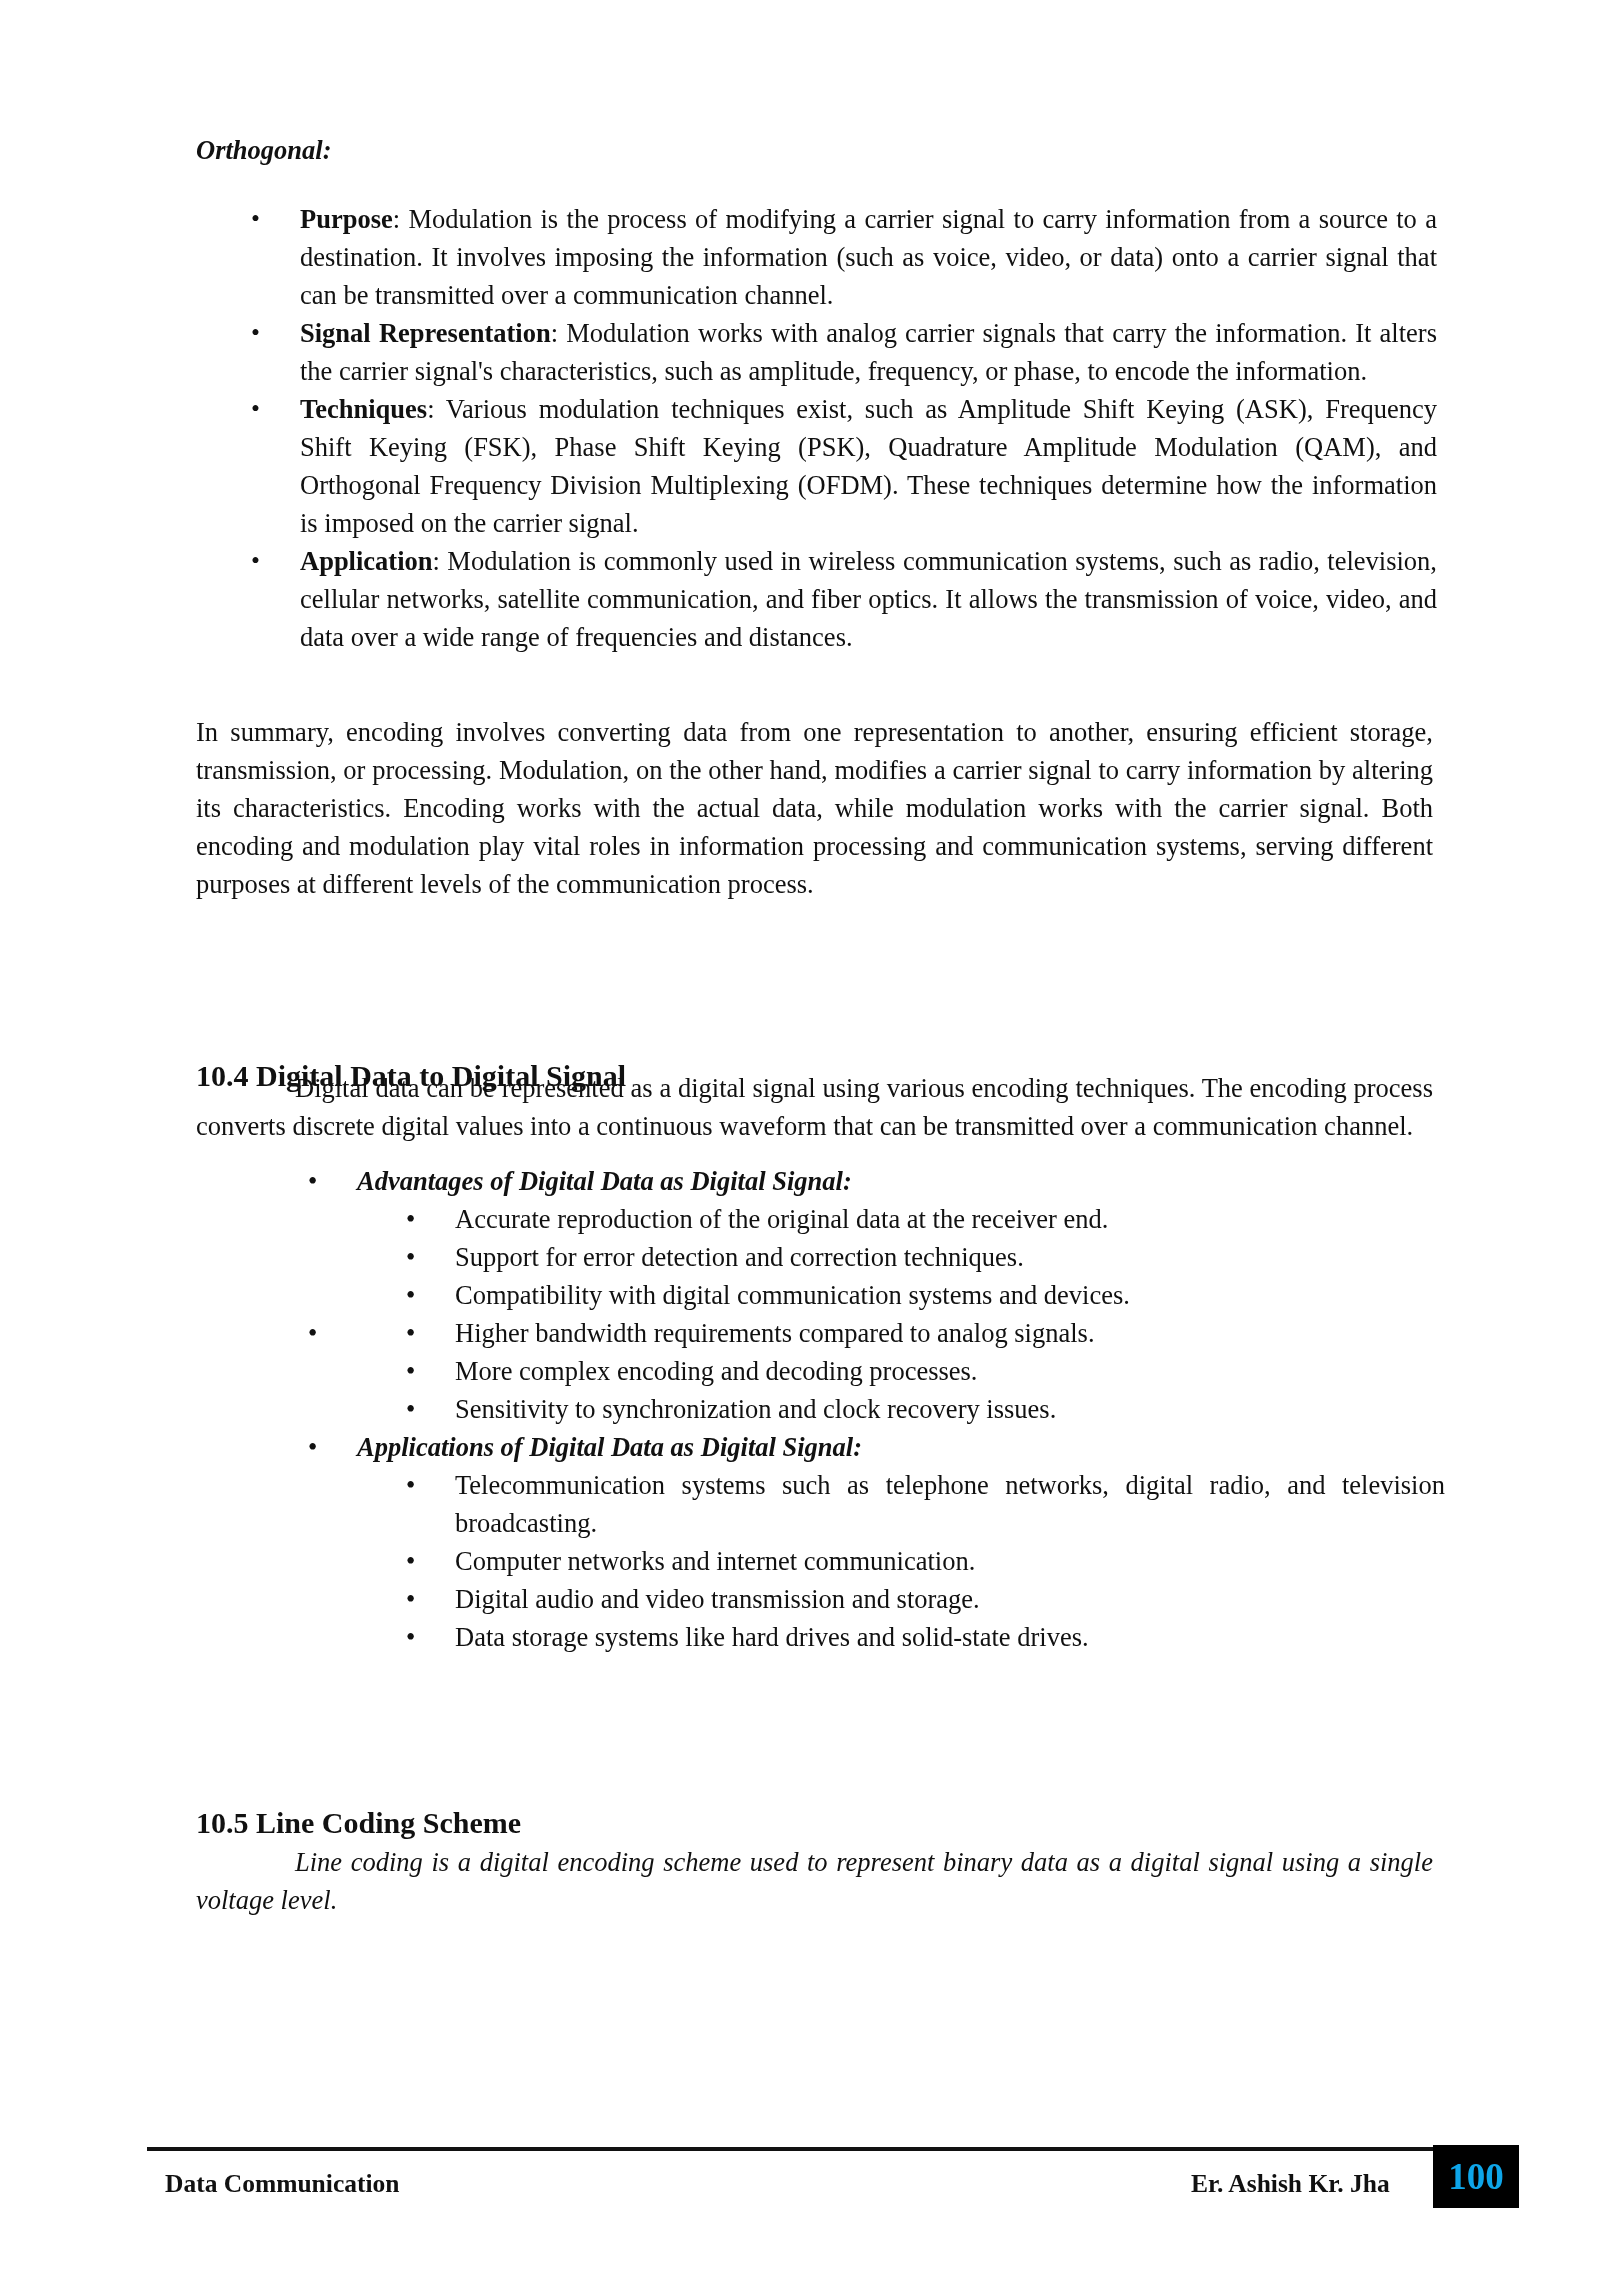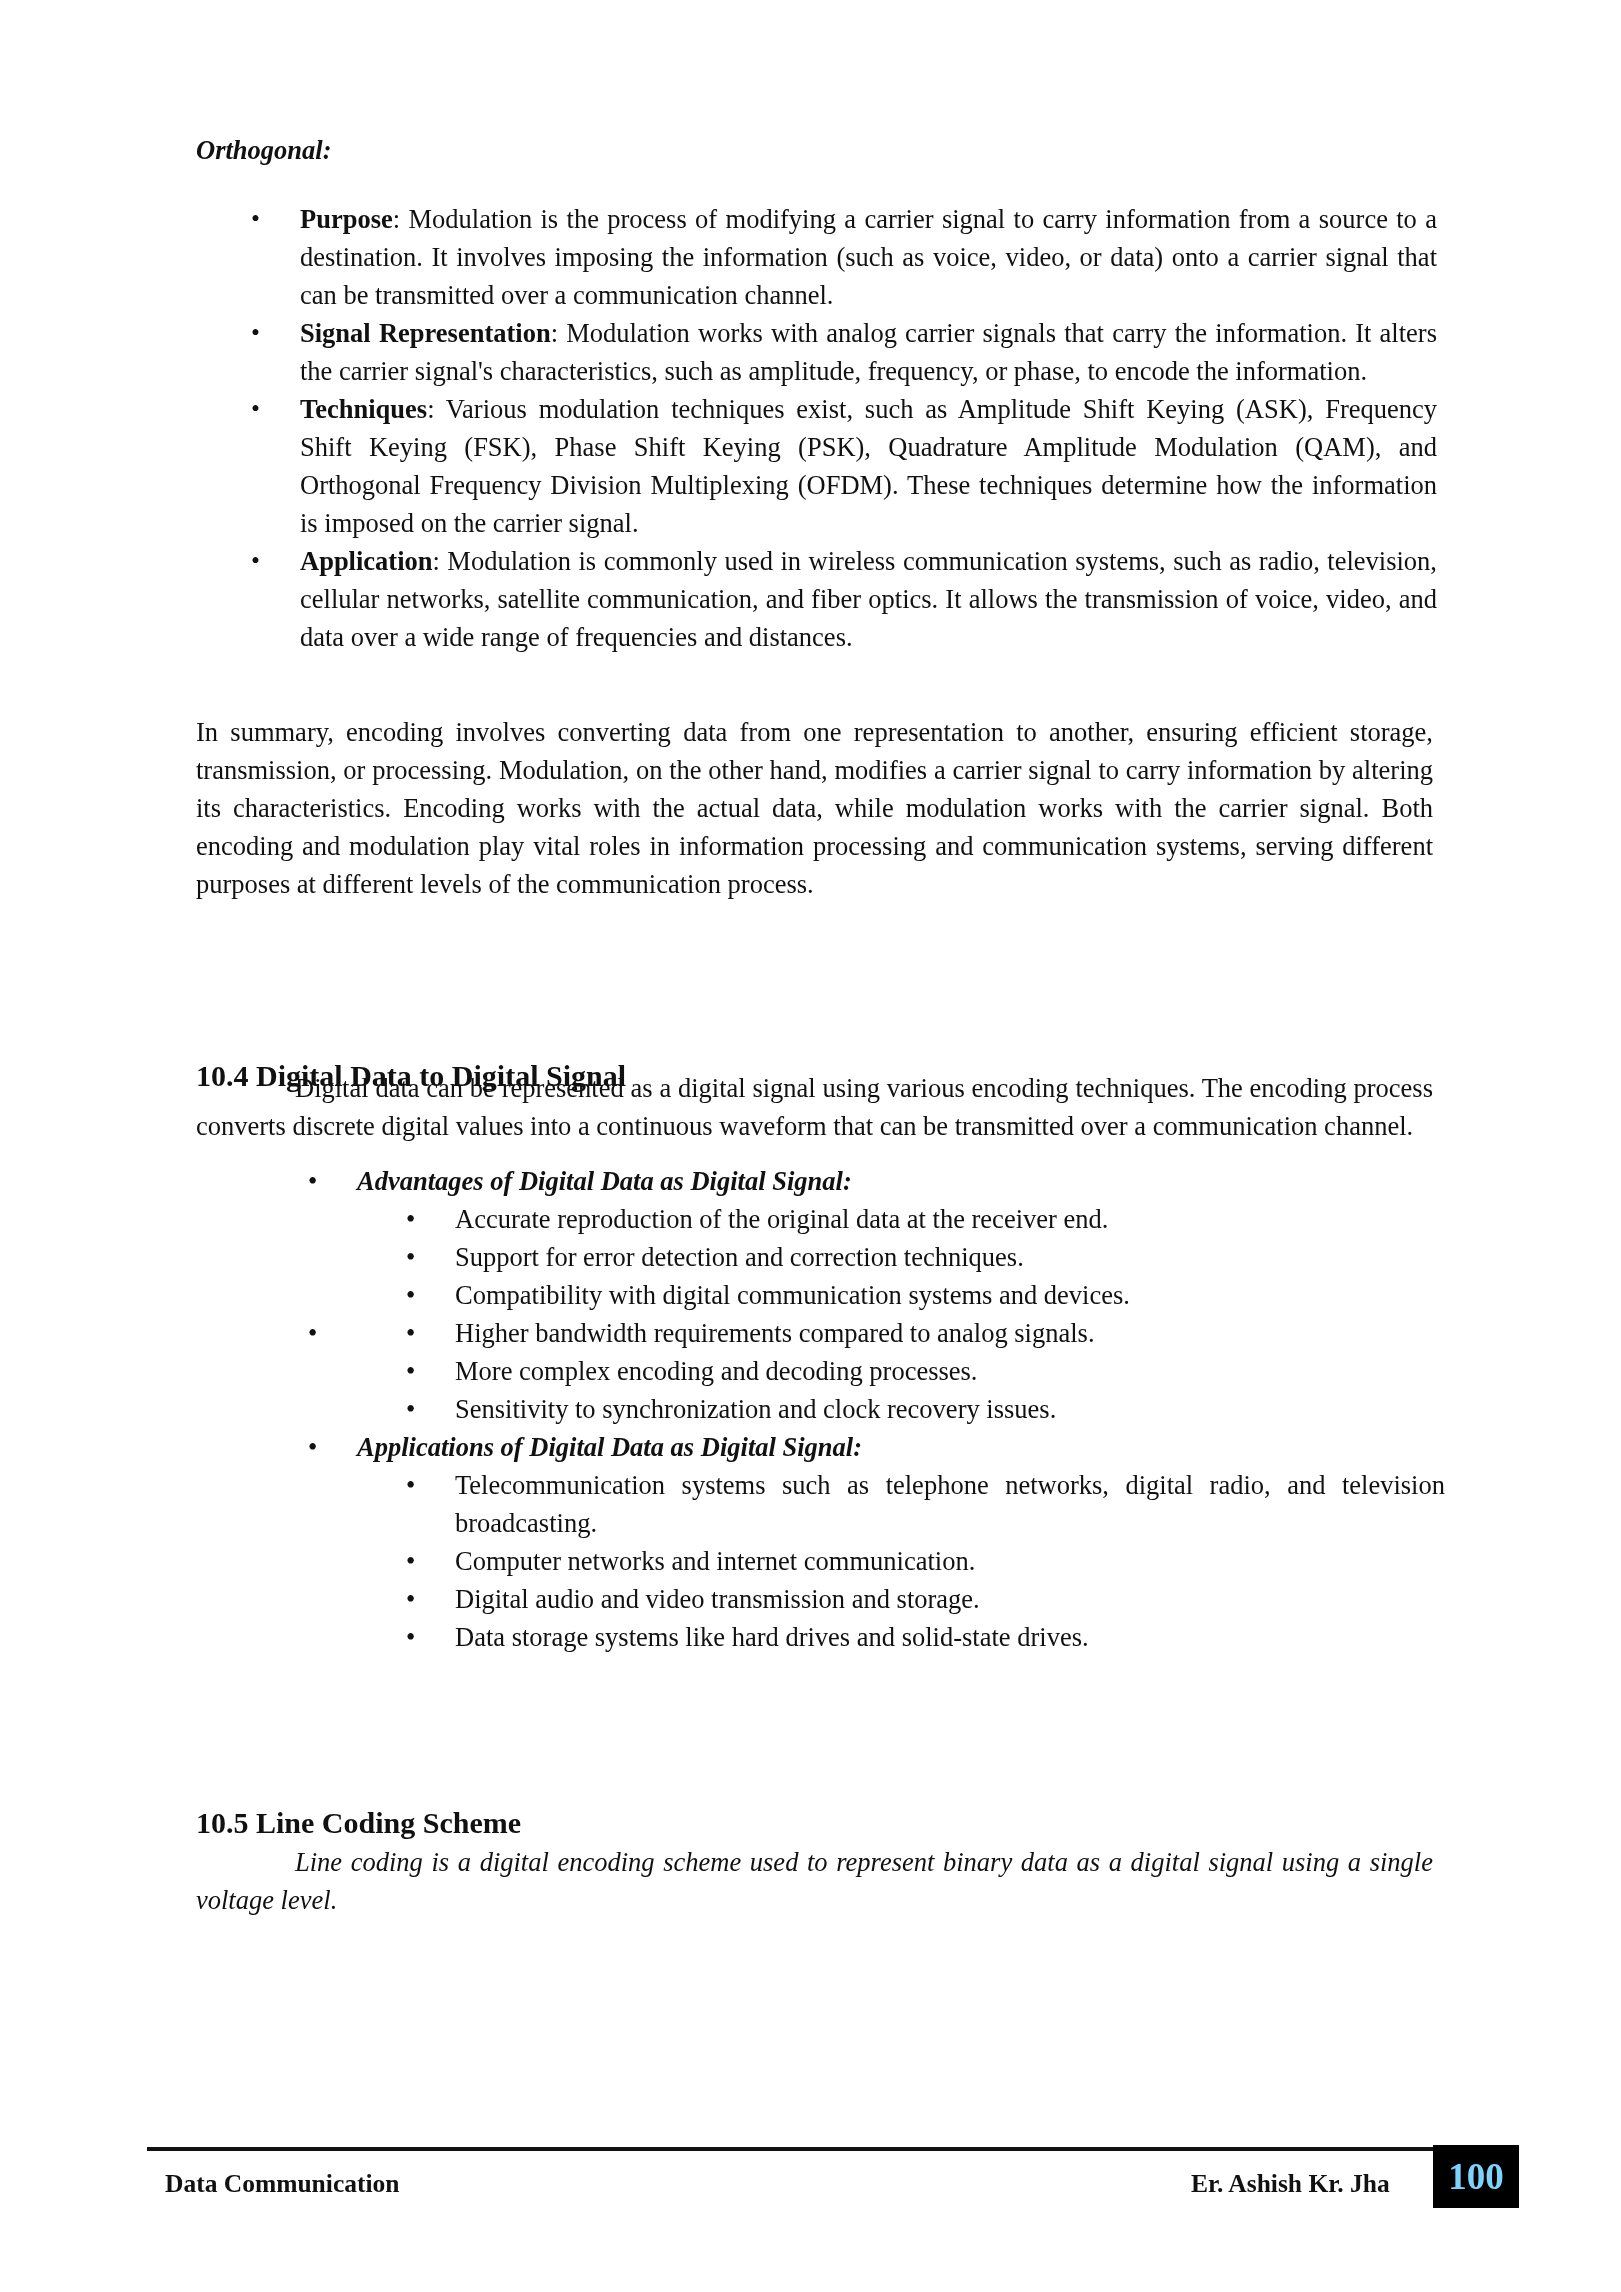--- a/index.html
+++ b/index.html
@@ -19,21 +19,21 @@
   ul.l1 > li { position:relative; text-align:left; }
   ul.l1 > li::before { content:"\2022"; position:absolute; left:-49px; }
   .l1-label { font-style:italic; font-weight:bold; }
   ul.l2 { margin:0 0 0 0; padding:0 0 0 98px; list-style:none; }
   ul.l2 li { position:relative; text-align:justify; }
   ul.l2 li::before { content:"\2022"; position:absolute; left:-49px; }
   .p105 { position:absolute; top:1843px; width:1237px;font-style:italic; }
   .footer-line { position:absolute; left:147px; top:2147px; width:1372px; height:3.9px; background:#111; }
   .footer-left { position:absolute; left:165px; top:2169px; font-weight:bold; font-size:25.5px; }
   .footer-right { position:absolute; left:1191px; top:2169px; font-weight:bold; font-size:25.5px; }
-  .page-num { position:absolute; left:1433px; top:2145px; width:86px; height:63px; background:#000; color:#7dd3fc;
+  .page-num { position:absolute; left:1433px; top:2145px; width:86px; height:63px; background:#000; color:#0ea5e9;
               font-weight:bold; font-size:37px; display:flex; align-items:center; justify-content:center; }
 </style>
 </head>
 <body>
 
 <div class="page">
   <div class="h-ital">Orthogonal:</div>
 
   <ul class="mod">
     <li><b>Purpose</b><span>: Modulation is the process of modifying a carrier signal to carry information from a source to a destination. It involves imposing the information (such as voice, video, or data) onto a carrier signal that can be transmitted over a communication channel.</span></li>

